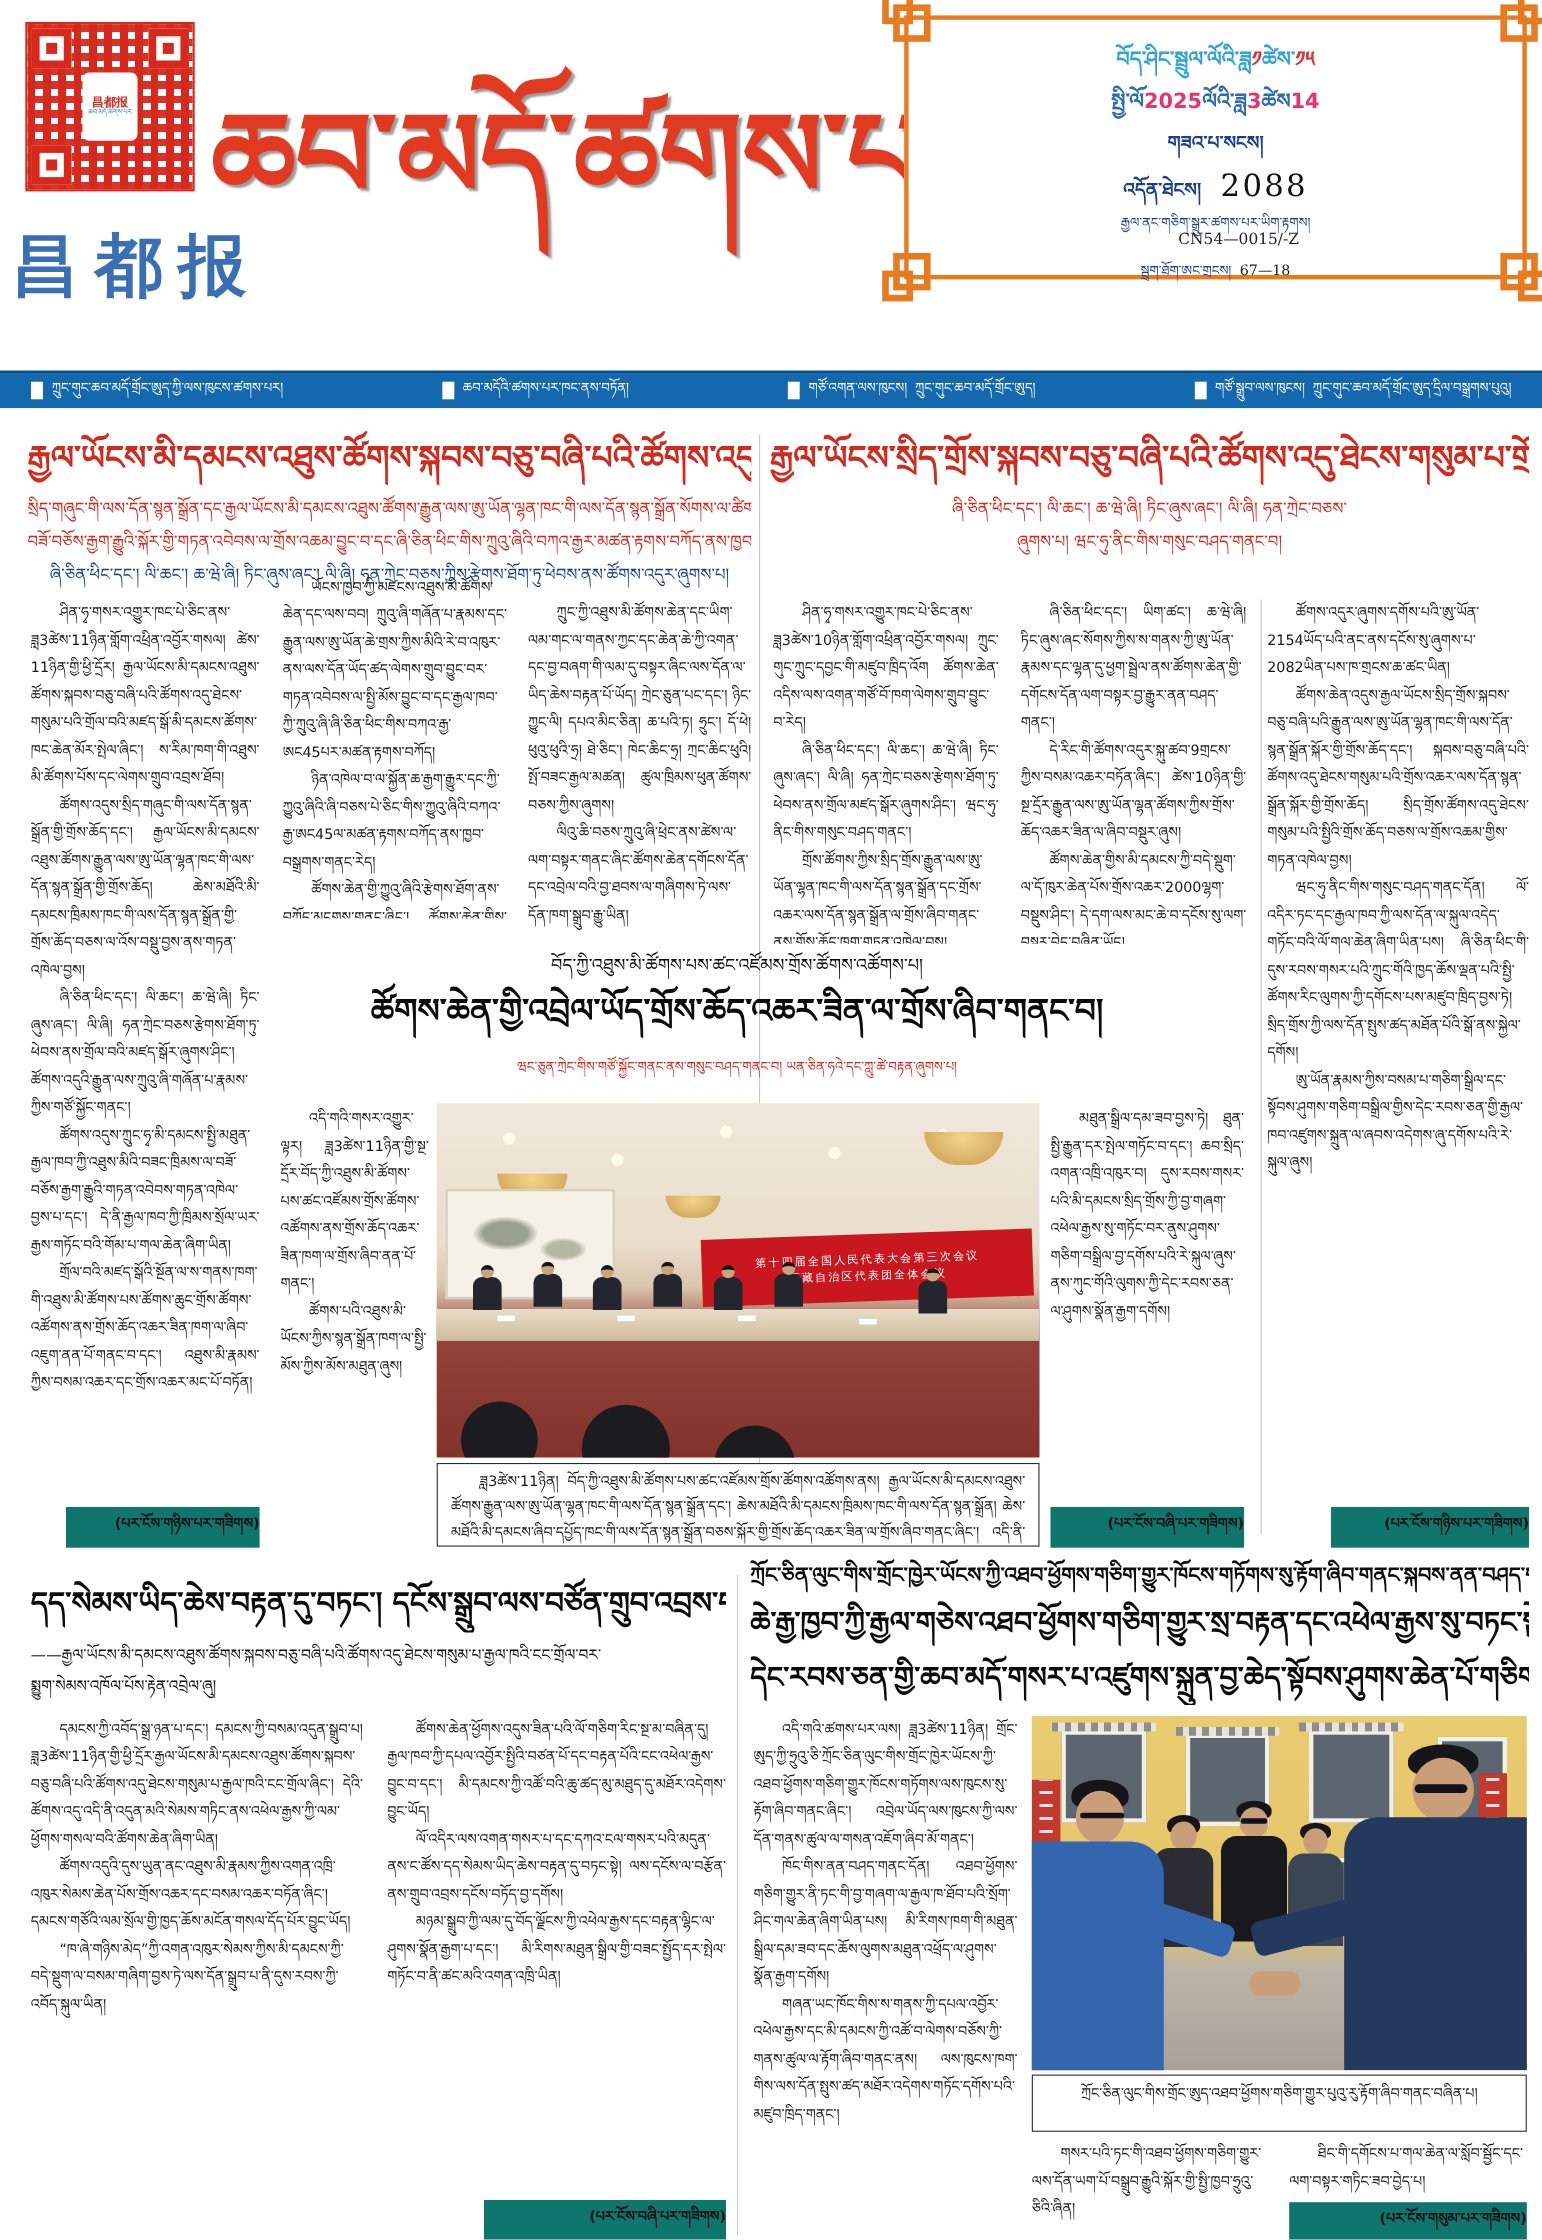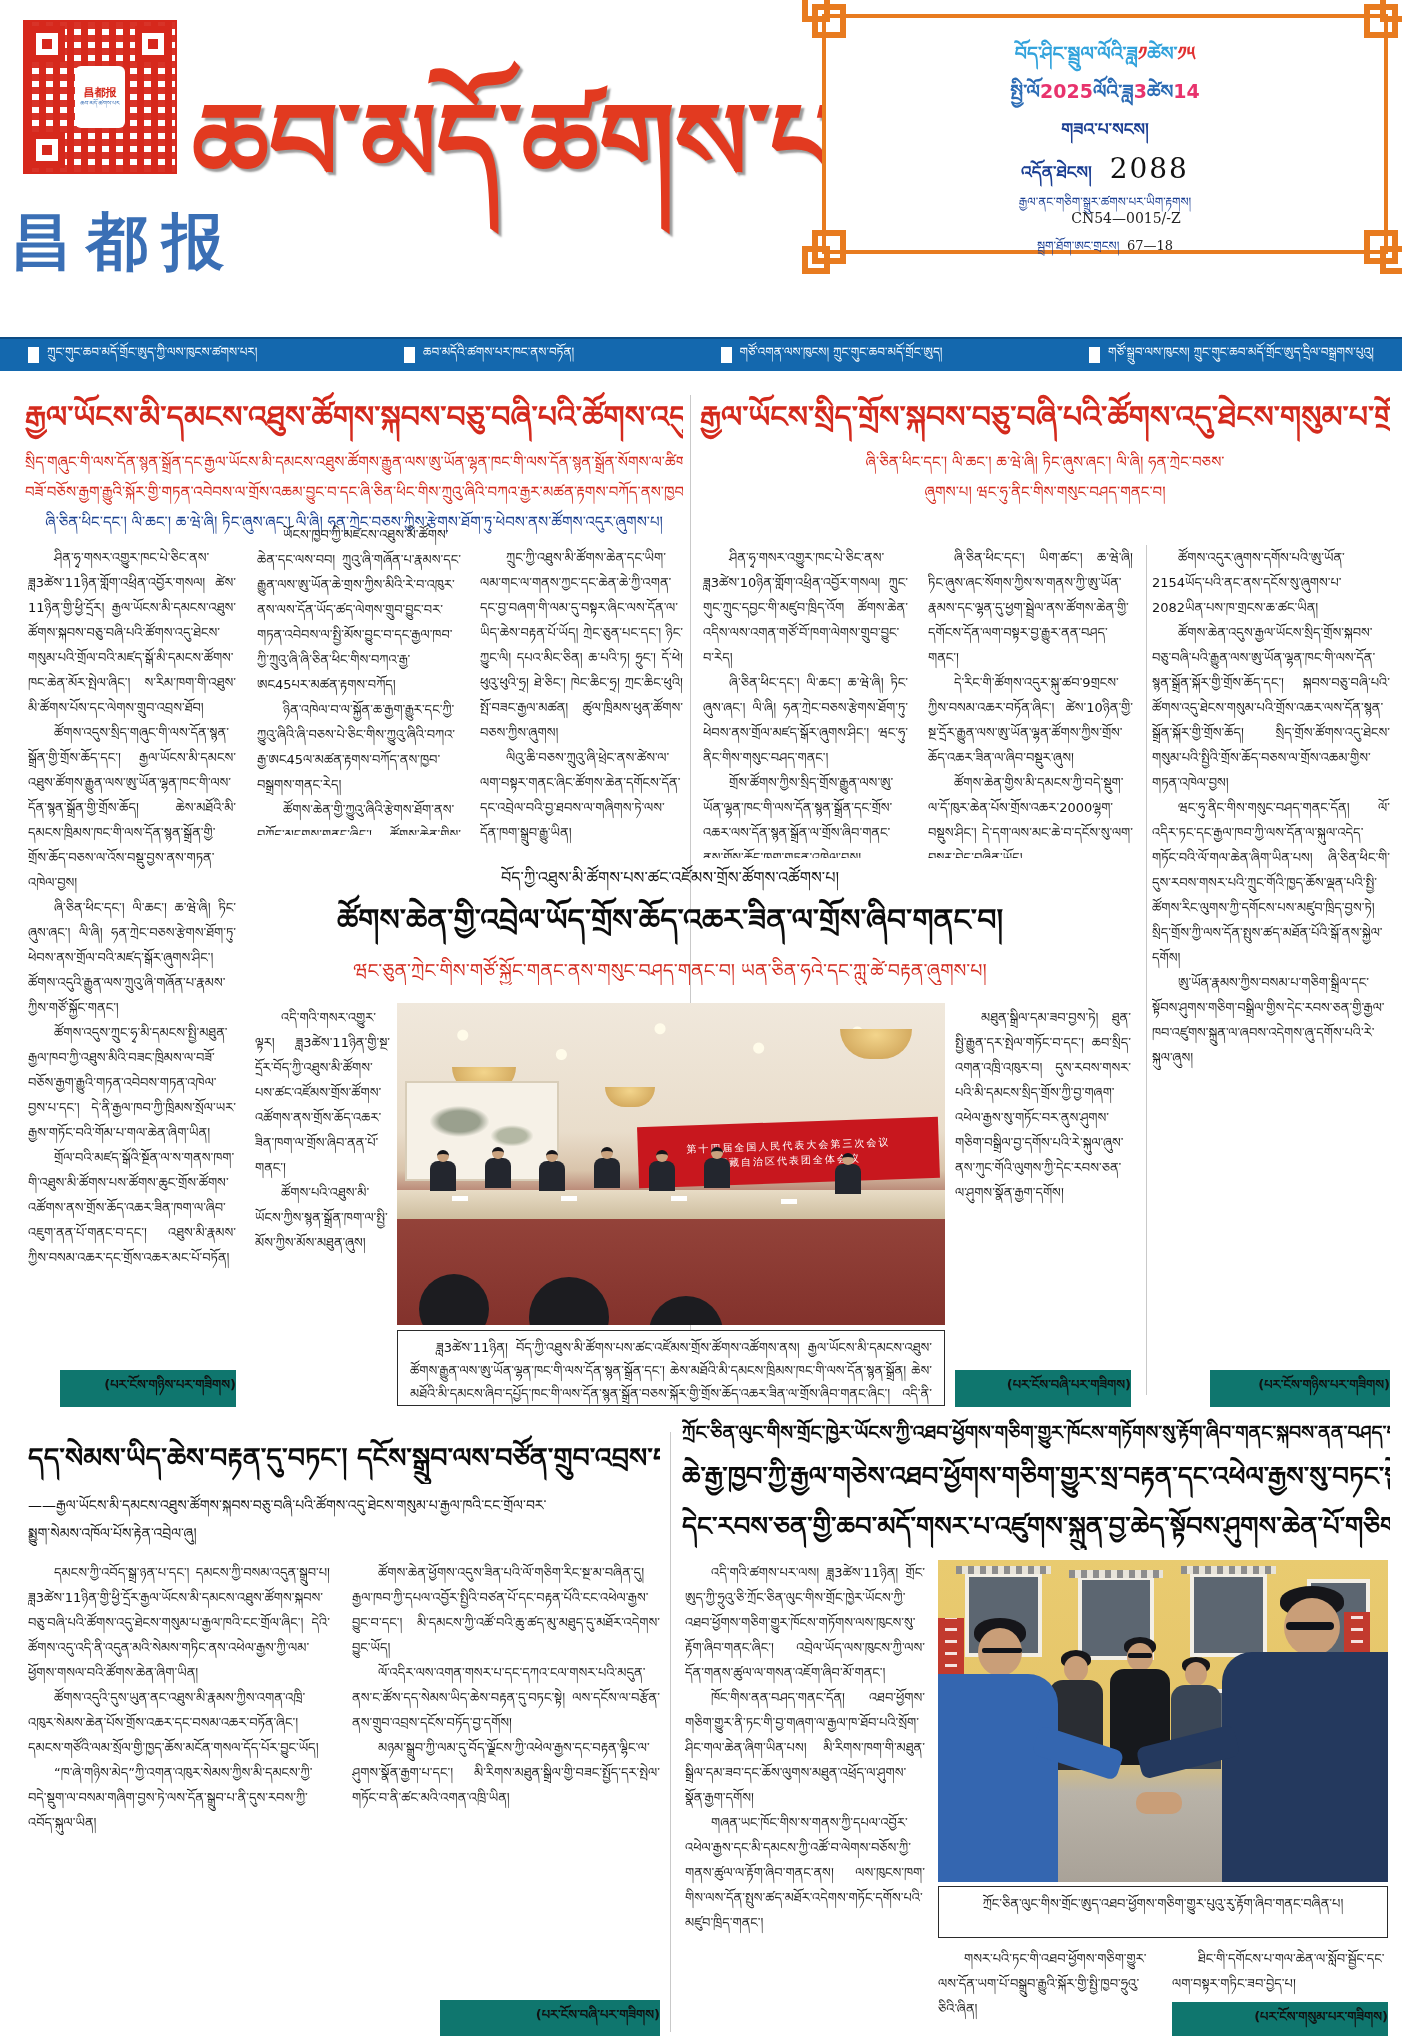--- a/index.html
+++ b/index.html
@@ -40,21 +40,21 @@
   .weekday{top:92px;font-size:17px;color:#1b3f93;font-weight:bold;}
   .issueline{top:134px;font-size:17px;color:#1b3f93;font-weight:bold;}
   .issueline .issue-no{color:#111;font-size:28px;font-family:"DejaVu Serif",serif;font-weight:normal;letter-spacing:2px;}
   .regline{top:170px;font-size:12px;color:#1b3f93;}
   .cnline{top:192px;font-size:14px;color:#222;font-family:"DejaVu Serif",serif;padding-left:21px;}
   .postline{top:214px;font-size:12px;color:#1b3f93;}
   .postline .pc{color:#222;font-family:"DejaVu Serif",serif;font-size:13px;}
   
   .navbar{left:0;top:337px;width:1402px;height:34px;background:#1468ae;border-top:2px solid #0d4d85;
       display:flex;align-items:center;justify-content:space-between;padding:0 28px;box-sizing:border-box;}
-  .nav-item{display:flex;align-items:center;gap:8px;color:#fff;font-size:12px;white-space:nowrap;overflow:hidden;}
+  .nav-item{display:flex;align-items:center;gap:8px;color:#fff;font-size:12px;white-space:nowrap;overflow:hidden;font-family:Liberation Mono, monospace;}
   .nav-bullet{width:11px;height:16px;background:#fff;flex:none;}
   
   .hl-red-big{color:#d42a1d;font-weight:bold;text-align:center;white-space:nowrap;overflow:hidden;}
   .hl-red-sub{color:#d42a1d;text-align:center;white-space:nowrap;overflow:hidden;}
   .hl-navy-sub{color:#1a3f8f;text-align:center;white-space:nowrap;overflow:hidden;}
   .hl-black-big{color:#0c0c0c;font-weight:bold;text-align:center;white-space:nowrap;overflow:hidden;}
   .hl-black-kicker{color:#0c0c0c;text-align:center;white-space:nowrap;overflow:hidden;}
   
   .col{position:absolute;font-size:13px;line-height:25px;text-align:justify;overflow:hidden;color:#161616;}
   .para{margin:0;text-indent:2em;}
@@ -210,21 +210,21 @@
     <p class="para">ཚོགས་ཆེན་འདུས་རྒྱལ་ཡོངས་སྲིད་གྲོས་སྐབས་བཅུ་བཞི་པའི་རྒྱུན་ལས་ཨུ་ཡོན་ལྷན་ཁང་གི་ལས་དོན་སྙན་སྒྲོན་སྐོར་གྱི་གྲོས་ཆོད་དང་།  སྐབས་བཅུ་བཞི་པའི་ཚོགས་འདུ་ཐེངས་གསུམ་པའི་གྲོས་འཆར་ལས་དོན་སྙན་སྒྲོན་སྐོར་གྱི་གྲོས་ཆོད།  སྲིད་གྲོས་ཚོགས་འདུ་ཐེངས་གསུམ་པའི་སྤྱིའི་གྲོས་ཆོད་བཅས་ལ་གྲོས་འཆམ་གྱིས་གཏན་འཁེལ་བྱས།</p>
     <p class="para">ཝང་ཧུ་ནིང་གིས་གསུང་བཤད་གནང་དོན།  ལོ་འདིར་ཏང་དང་རྒྱལ་ཁབ་ཀྱི་ལས་དོན་ལ་སྐུལ་འདེད་གཏོང་བའི་ལོ་གལ་ཆེན་ཞིག་ཡིན་པས།  ཞི་ཅིན་ཕིང་གི་དུས་རབས་གསར་པའི་ཀྲུང་གོའི་ཁྱད་ཆོས་ལྡན་པའི་སྤྱི་ཚོགས་རིང་ལུགས་ཀྱི་དགོངས་པས་མཛུབ་ཁྲིད་བྱས་ཏེ།  སྲིད་གྲོས་ཀྱི་ལས་དོན་སྤུས་ཚད་མཐོན་པོའི་སྒོ་ནས་སྐྱེལ་དགོས།</p>
     <p class="para">ཨུ་ཡོན་རྣམས་ཀྱིས་བསམ་པ་གཅིག་སྒྲིལ་དང་སྟོབས་ཤུགས་གཅིག་བསྒྲིལ་གྱིས་དེང་རབས་ཅན་གྱི་རྒྱལ་ཁབ་འཛུགས་སྐྲུན་ལ་ཞབས་འདེགས་ཞུ་དགོས་པའི་རེ་སྐུལ་ཞུས།</p>
   </div>
 <div class="attribution" style="left:1210px;top:1370px;width:180px;">(པར་ངོས་གཉིས་པར་གཟིགས)</div>
 
 <div class="vrule" style="left:1146px;top:545px;height:850px;"></div>
 
 <div class="abs hl-black-kicker" style="left:250px;top:865px;width:840px;height:26px;font-size:16px;line-height:26px;">བོད་ཀྱི་འཐུས་མི་ཚོགས་པས་ཚང་འཛོམས་གྲོས་ཚོགས་འཚོགས་པ།</div>
 <div class="abs hl-black-big" style="left:250px;top:893px;width:840px;height:54px;font-size:30px;line-height:54px;">ཚོགས་ཆེན་གྱི་འབྲེལ་ཡོད་གྲོས་ཆོད་འཆར་ཟིན་ལ་གྲོས་ཞིབ་གནང་བ།</div>
-<div class="abs hl-red-sub" style="left:250px;top:955px;width:840px;height:30px;font-size:19px;line-height:30px;">ཝང་ཅུན་ཀྲེང་གིས་གཙོ་སྐྱོང་གནང་ནས་གསུང་བཤད་གནང་བ།  ཡན་ཅིན་ཧའེ་དང་ཀླུ་ཚེ་བརྟན་ཞུགས་པ།</div>
+<div class="abs hl-red-sub" style="left:250px;top:955px;width:840px;height:30px;font-size:12px;line-height:30px;">ཝང་ཅུན་ཀྲེང་གིས་གཙོ་སྐྱོང་གནང་ནས་གསུང་བཤད་གནང་བ།  ཡན་ཅིན་ཧའེ་དང་ཀླུ་ཚེ་བརྟན་ཞུགས་པ།</div>
 
 <div class="col" style="left:255px;top:1005px;width:135px;height:360px;">
     <p class="para">འདི་གའི་གསར་འགྱུར་ལྟར།  ཟླ3ཚེས་11ཉིན་གྱི་སྔ་དྲོར་བོད་ཀྱི་འཐུས་མི་ཚོགས་པས་ཚང་འཛོམས་གྲོས་ཚོགས་འཚོགས་ནས་གྲོས་ཆོད་འཆར་ཟིན་ཁག་ལ་གྲོས་ཞིབ་ནན་པོ་གནང་།</p>
     <p class="para">ཚོགས་པའི་འཐུས་མི་ཡོངས་ཀྱིས་སྙན་སྒྲོན་ཁག་ལ་སྤྱི་མོས་ཀྱིས་མོས་མཐུན་ཞུས།</p>
   </div>
 
 <div class="abs photo1">
   <div class="p1-lights"></div>
   <div class="p1-chandelier" style="left:10%;top:20%;"></div>
   <div class="p1-chandelier" style="left:38%;top:26%;width:50px;height:20px;"></div>

